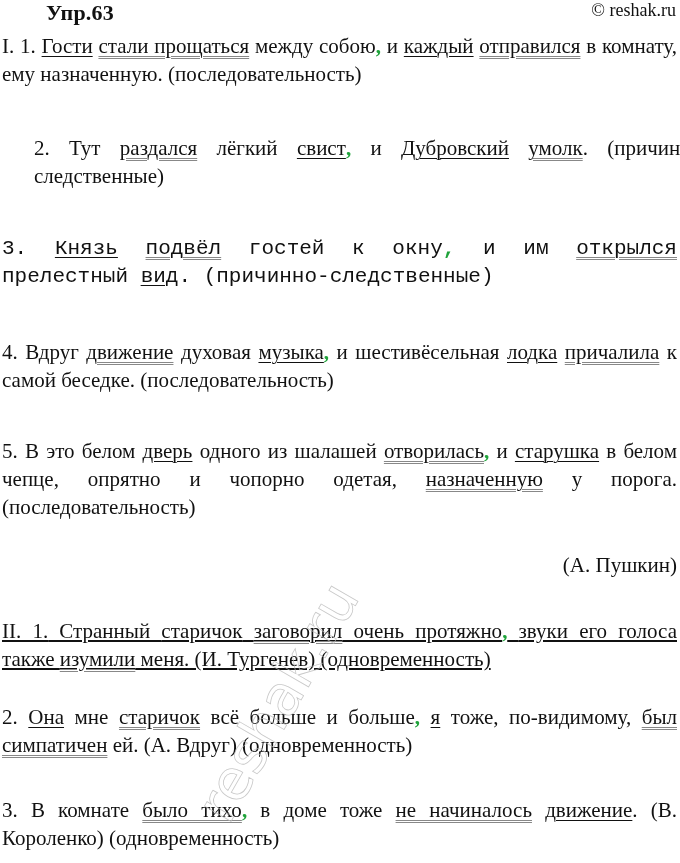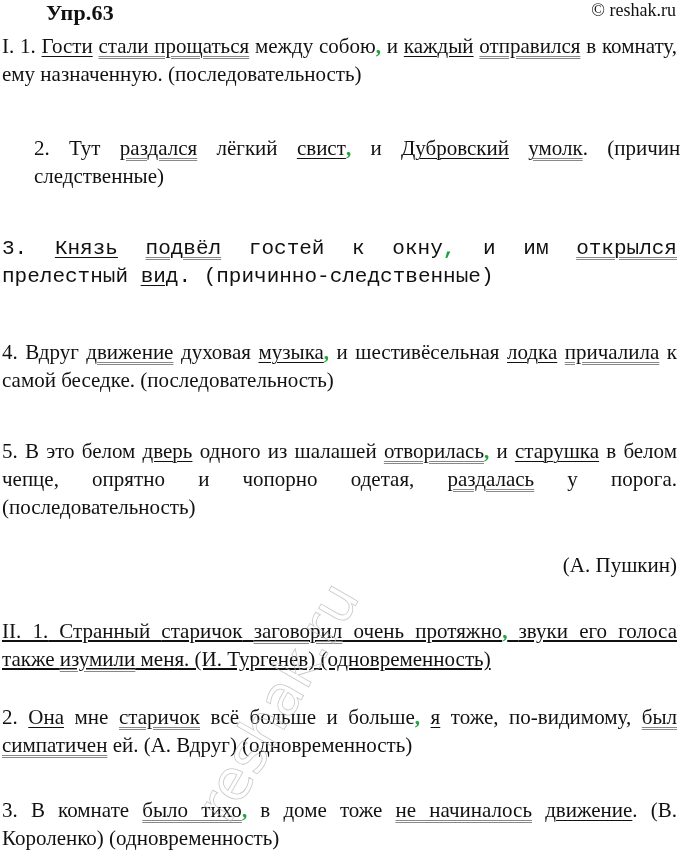--- a/index.html
+++ b/index.html
@@ -36,21 +36,21 @@
 </div>
 
 <div class="para" style="top:32px;"><span>I. 1.</span> <span class="u1">Гости</span> <span class="u2">стали прощаться</span><span> между собою</span><span class="comma">,</span><span> и </span><span class="u1">каждый</span> <span class="u2">отправился</span><span> в комнату, ему назначенную. (последовательность)</span></div>
 
 <div class="para" style="top:134px;margin-left:32px;"><span>2.</span><span> Тут </span><span class="u2">раздался</span><span> лёгкий </span><span class="u1">свист</span><span class="comma">,</span><span> и </span><span class="u1">Дубровский</span><span> </span><span class="u2">умолк</span><span>. (причинно-следственные)</span></div>
 
 <div class="para" style="top:235px;font-family:Liberation Mono, monospace;"><span>3.</span> <span class="u1">Князь</span> <span class="u2">подвёл</span><span> гостей к окну</span><span class="comma">,</span><span> и им </span><span class="u2">открылся</span><span> прелестный </span><span class="u1">вид</span><span>. (причинно-следственные)</span></div>
 
 <div class="para" style="top:338px;"><span>4.</span><span> Вдруг </span><span class="u2">движение</span><span> духовая </span><span class="u1">музыка</span><span class="comma">,</span><span> и шестивёсельная </span><span class="u1">лодка</span> <span class="u2">причалила</span><span> к самой беседке. (последовательность)</span></div>
 
-<div class="para" style="top:437px;"><span>5.</span><span> В это белом </span><span class="u1">дверь</span><span> одного из шалашей </span><span class="u2">отворилась</span><span class="comma">,</span><span> и </span><span class="u1">старушка</span><span> в белом чепце, опрятно и чопорно одетая, </span><span class="u2">раздалась</span><span> у порога. (последовательность)</span></div>
+<div class="para" style="top:437px;"><span>5.</span><span> В это белом </span><span class="u1">дверь</span><span> одного из шалашей </span><span class="u2">отворилась</span><span class="comma">,</span><span> и </span><span class="u1">старушка</span><span> в белом чепце, опрятно и чопорно одетая, </span><span class="u2">назначенную</span><span> у порога. (последовательность)</span></div>
 
 <div class="para right" style="top:551px;">(А. Пушкин)</div>
 
 <div class="para" style="top:617px;text-decoration:underline;"><span>II. 1.</span><span> Странный </span><span class="u1">старичок</span> <span class="u2">заговорил</span><span> очень протяжно</span><span class="comma">,</span><span> </span><span class="u1">звуки</span><span> его голоса также </span><span class="u2">изумили</span><span> меня. (И. Тургенев) (одновременность)</span></div>
 
 <div class="para" style="top:703px;"><span>2.</span> <span class="u1">Она</span><span> мне </span><span class="u2">старичок</span><span> всё больше и больше</span><span class="comma">,</span><span> </span><span class="u1">я</span><span> тоже, по-видимому, </span><span class="u2">был симпатичен</span><span> ей. (А. Вдруг) (одновременность)</span></div>
 
 <div class="para" style="top:796px;"><span>3.</span><span> В комнате </span><span class="u2">было тихо</span><span class="comma">,</span><span> в доме тоже </span><span class="u2">не начиналось</span><span> </span><span class="u1">движение</span><span>. (В. Короленко) (одновременность)</span></div>
 
 <div class="watermark">reshak.ru</div>

